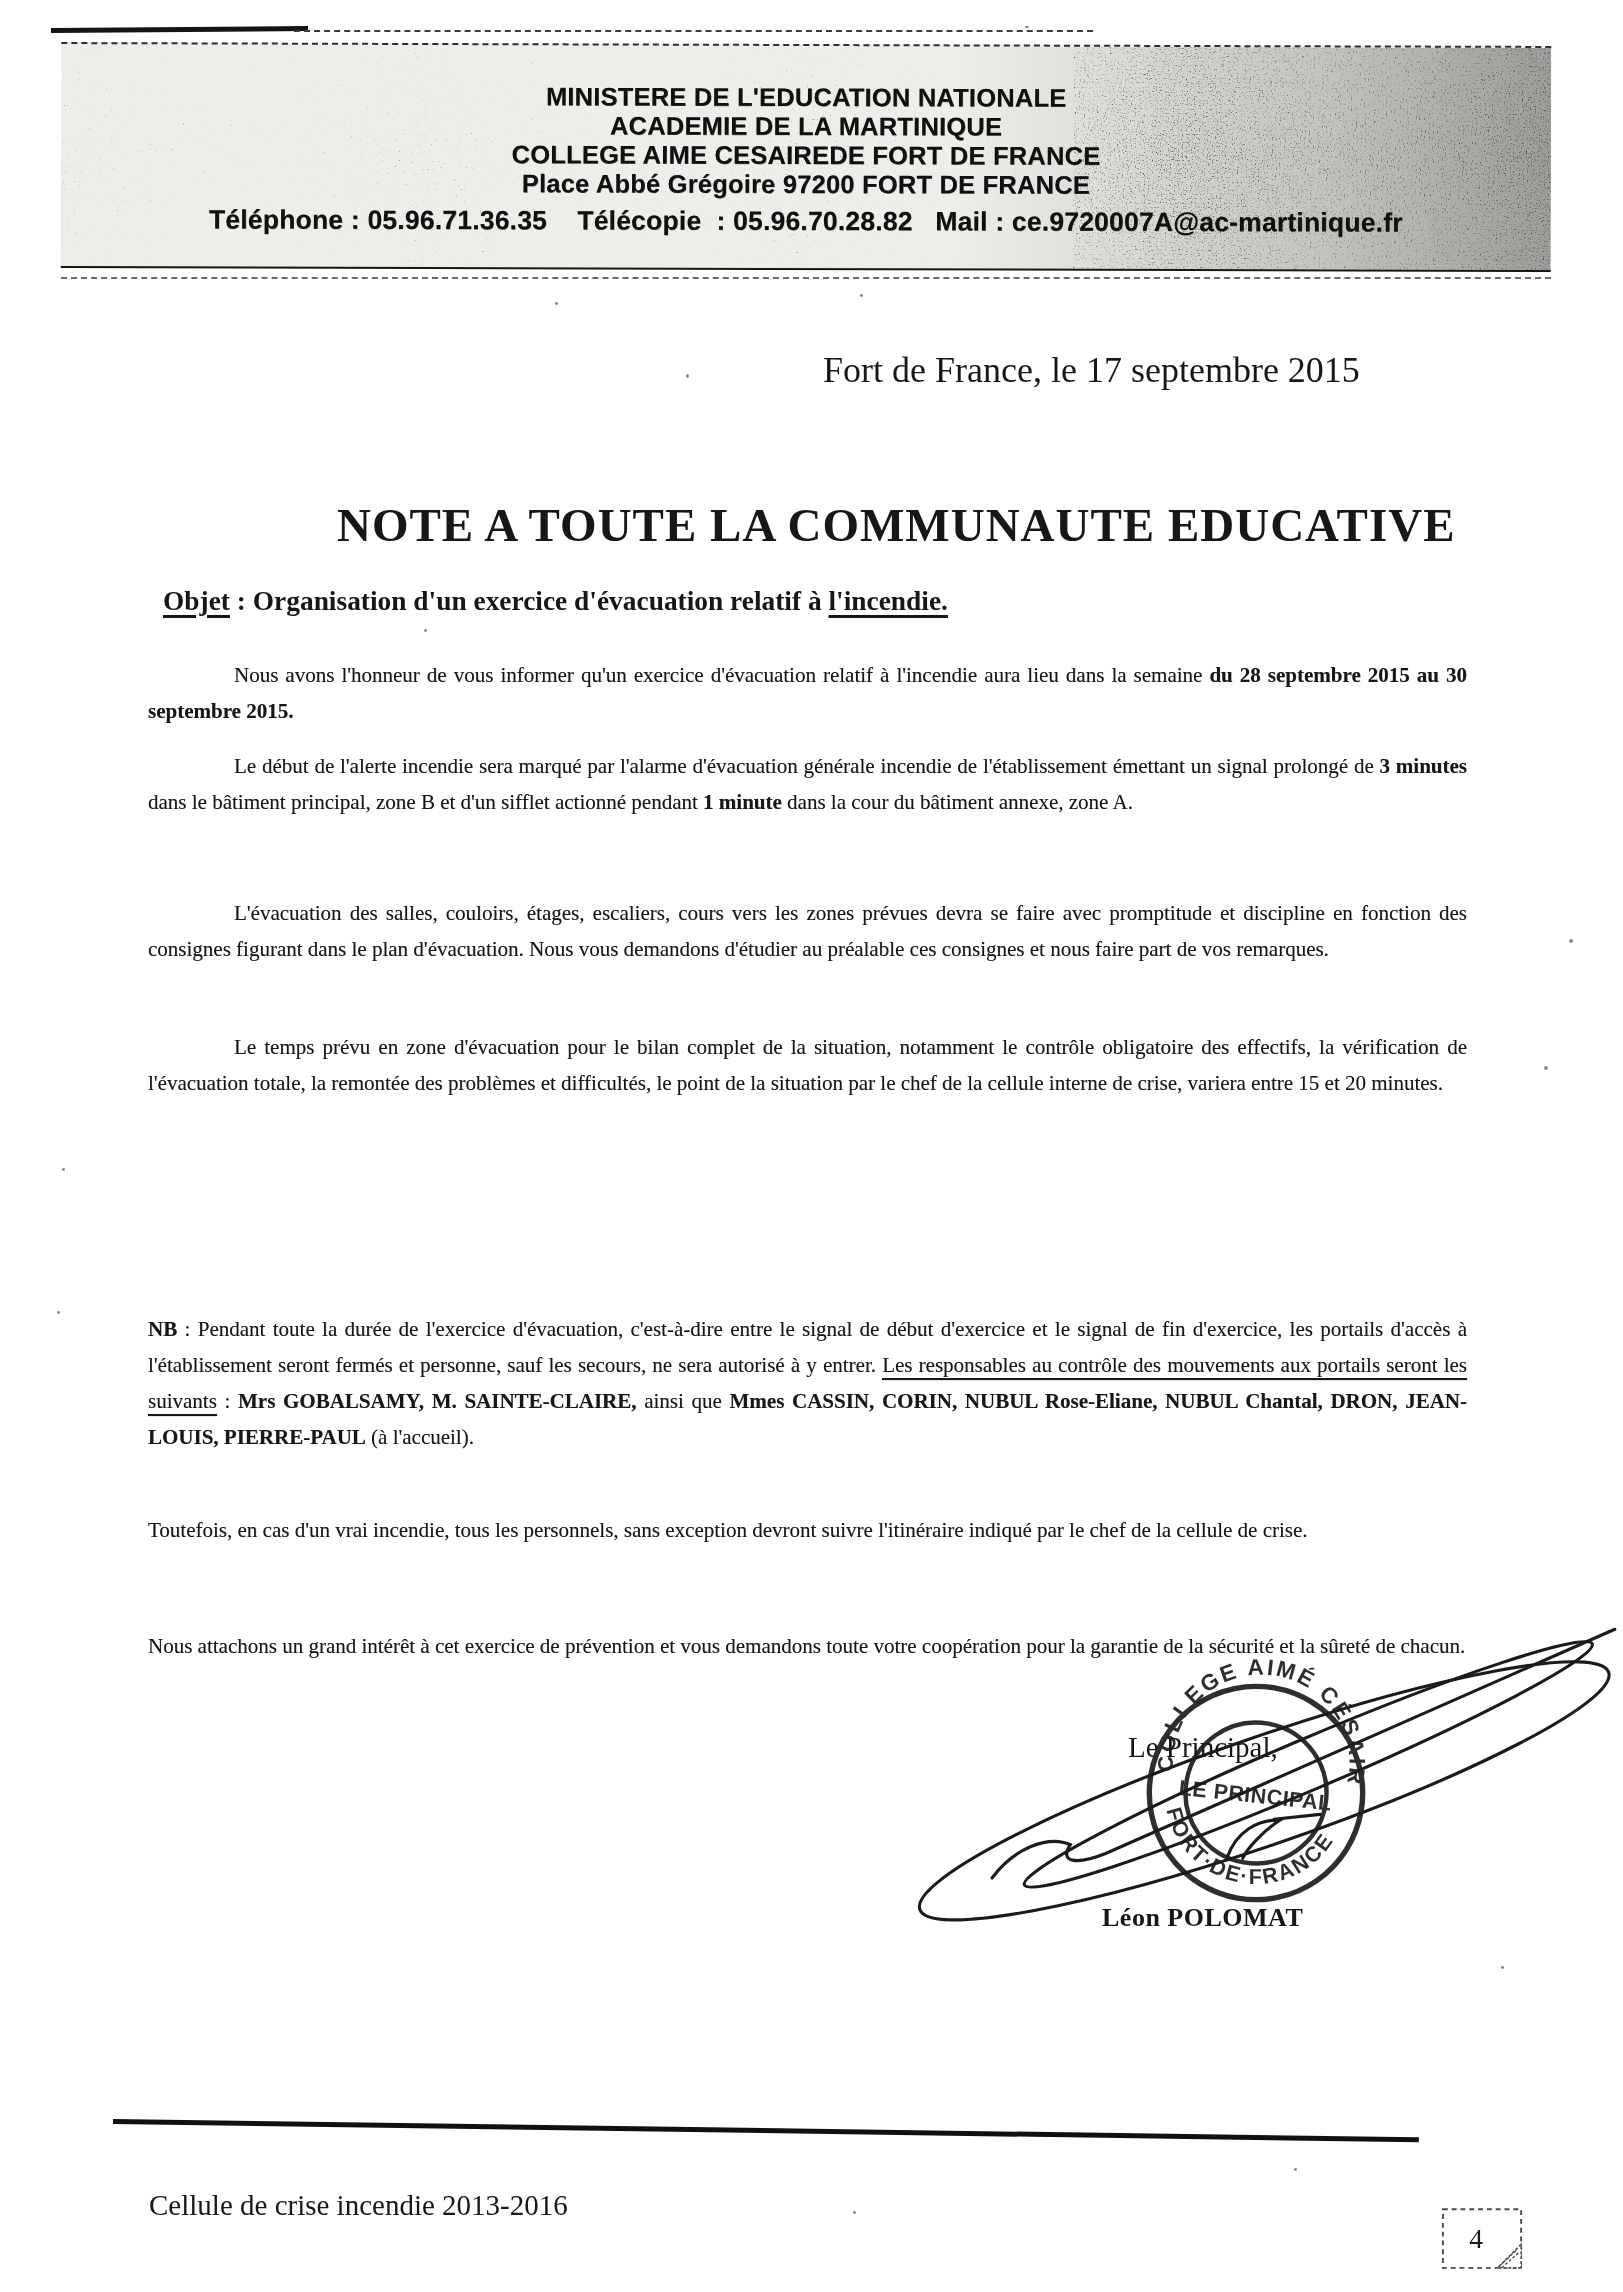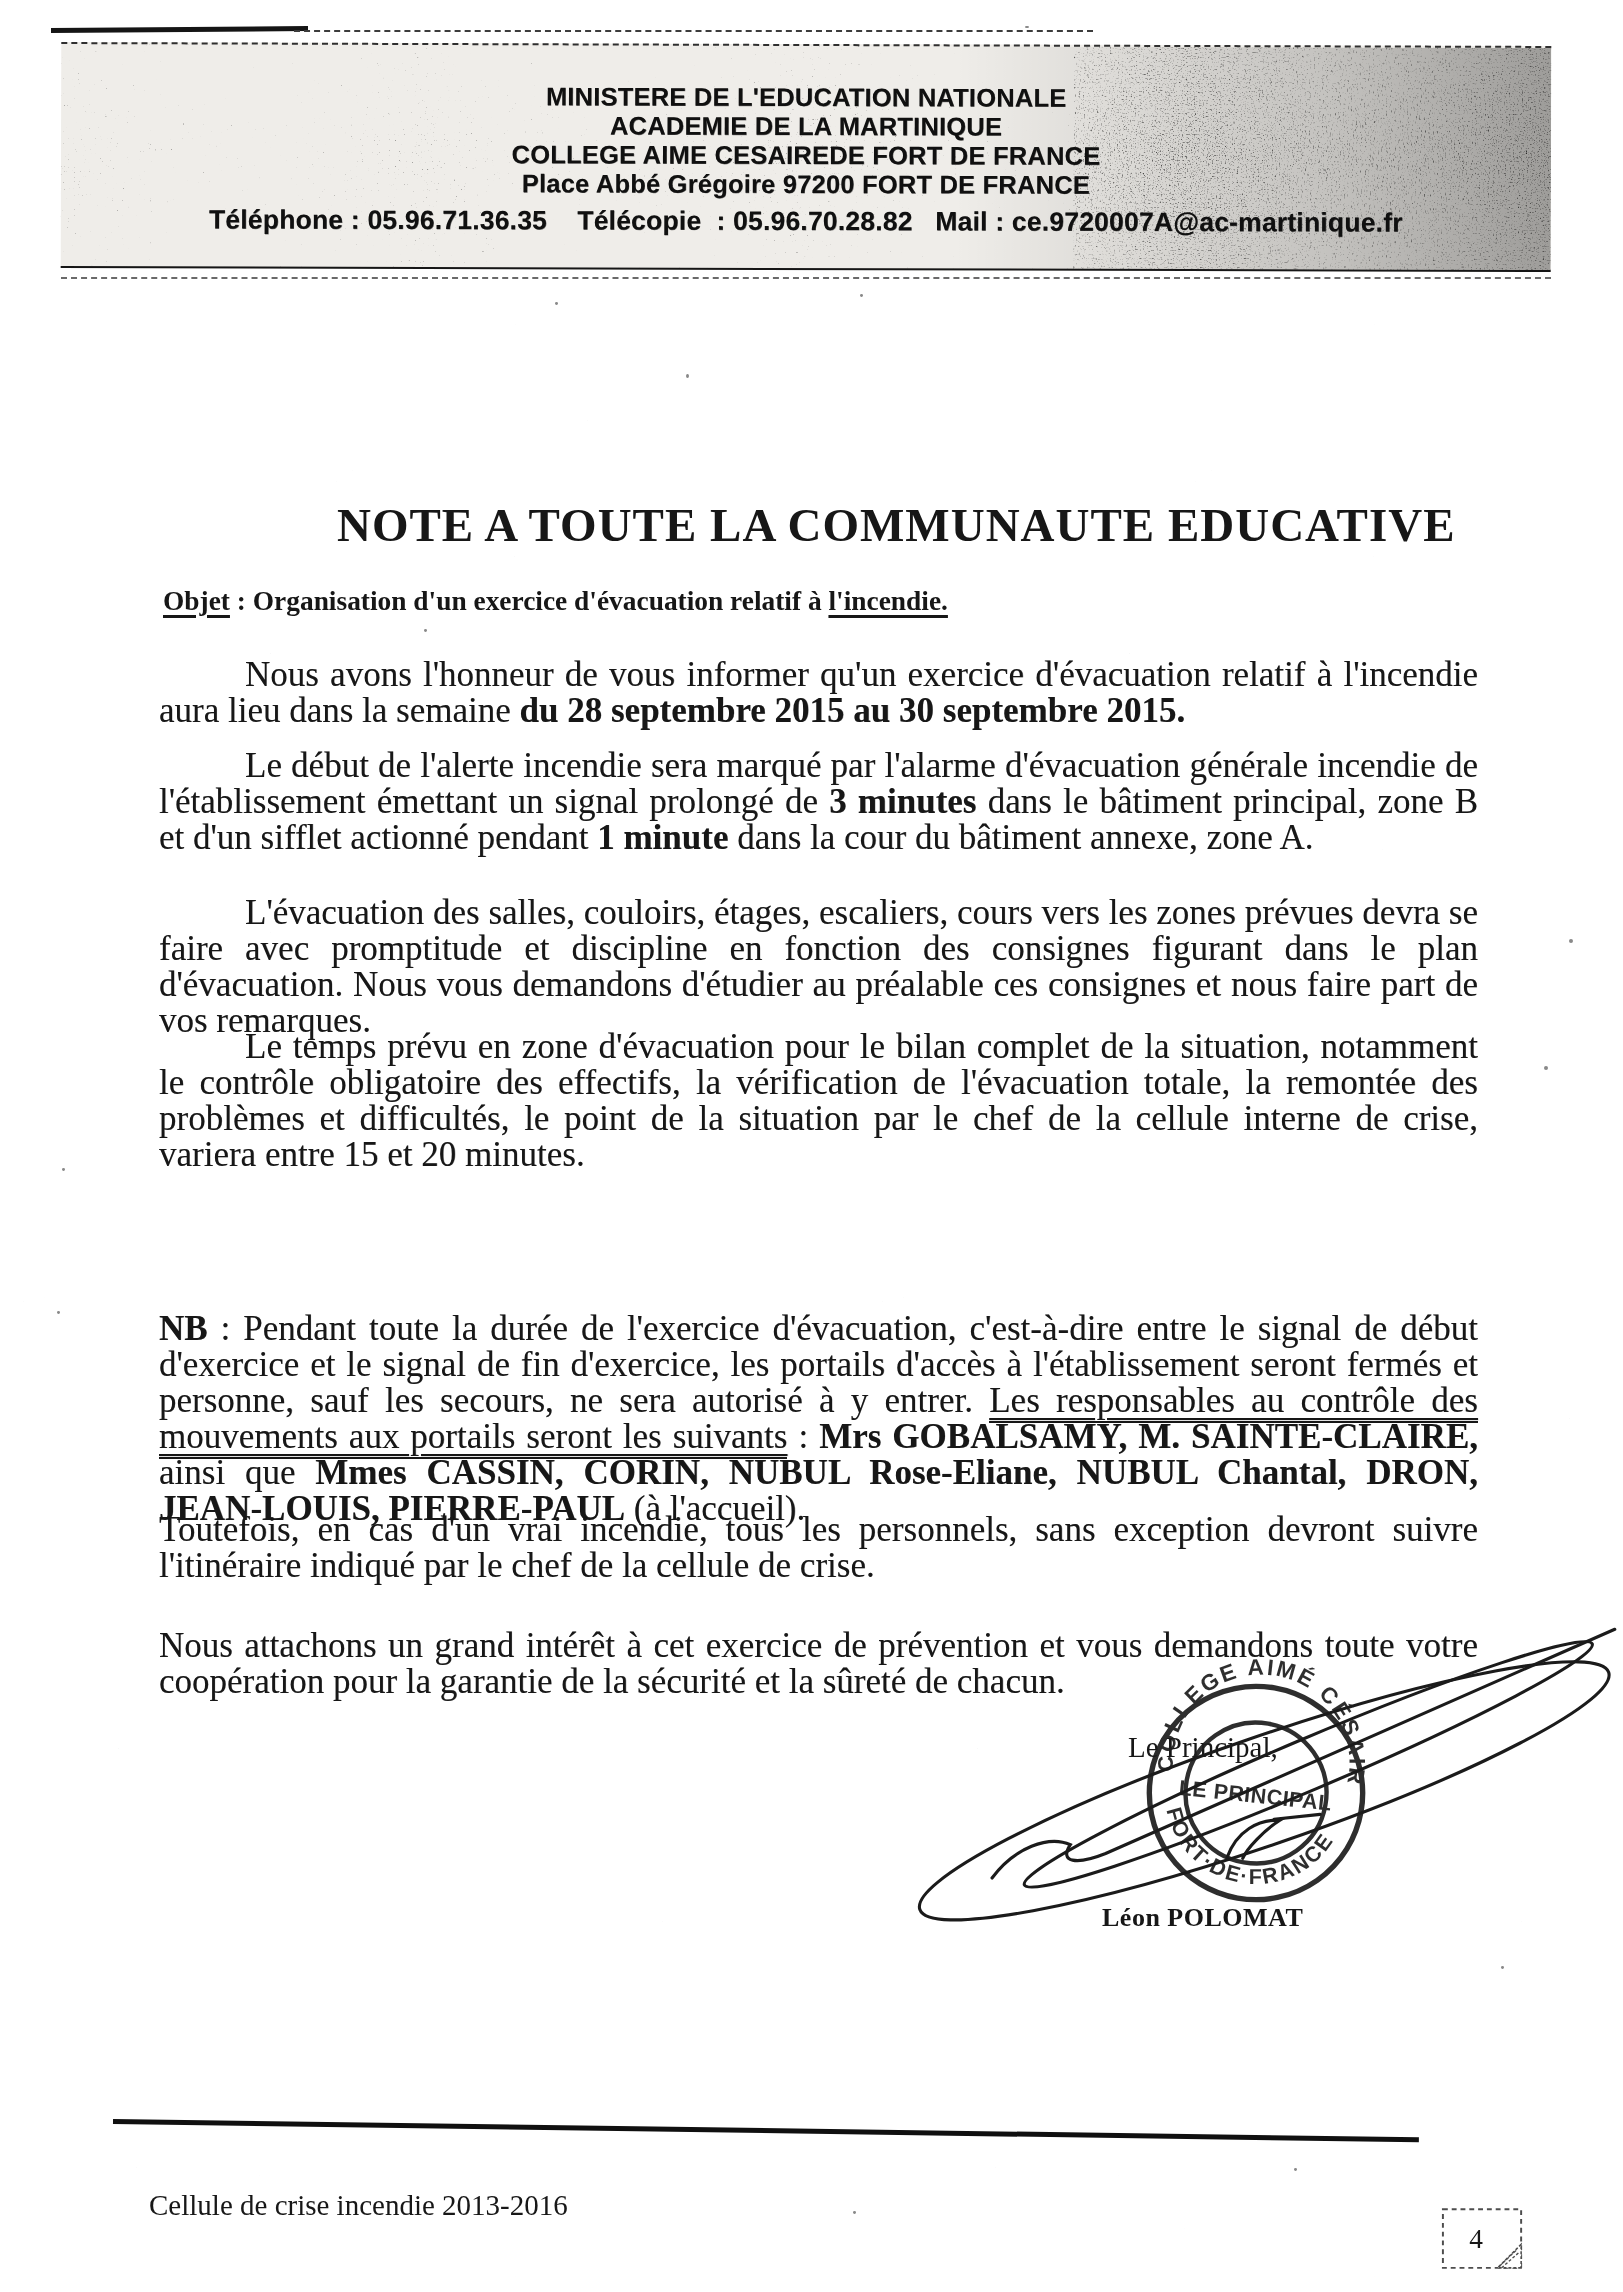--- a/index.html
+++ b/index.html
@@ -26,22 +26,22 @@
   }
   .banner-line{font-size:25.5px;line-height:29px;letter-spacing:0.2px;}
   .banner-contact{font-size:26.5px;line-height:29px;margin-top:7.8px;white-space:pre;letter-spacing:0.2px;}
   .bannerunderline{position:absolute;left:61px;top:277px;width:1490px;height:0;border-top:2px dashed #6a6a6a;}
   
   .dateline{position:absolute;left:823px;top:349px;font-size:36px;}
   .doc-title{position:absolute;left:337px;top:498px;font-size:47px;font-weight:bold;letter-spacing:1px;white-space:nowrap;}
   .objet{position:absolute;left:163px;top:586px;font-size:27.4px;font-weight:bold;}
   .ul1{text-decoration:underline;text-decoration-thickness:2.9px;text-underline-offset:4.9px;text-align:center;}
   .para{
-    position:absolute;left:159px;width:1319px;margin:0;
-    font-size:35px;line-height:36px;text-align:justify;
+    position:absolute;left:148px;width:1319px;margin:0;
+    font-size:21px;line-height:36px;text-align:justify;
     text-shadow:0.3px 0.3px 0 rgba(20,20,20,0.4);
   }
   .indent{text-indent:86px;}
   .bb{font-weight:bold;}
   .ul2{text-decoration:underline;text-decoration-thickness:2px;text-underline-offset:5.9px;border-bottom:2px solid #171717;padding-bottom:1px;}
   
   .principal{position:absolute;left:1106px;top:1731px;font-size:29px;margin-left:22px;}
   .sigwrap{position:absolute;left:0;top:0;}
   .leon{position:absolute;left:1102px;top:1903px;font-size:26px;font-weight:bold;letter-spacing:0.5px;}
   
@@ -82,20 +82,21 @@
     <div class="banner-text">
       <div class="banner-line">MINISTERE DE L'EDUCATION NATIONALE</div>
       <div class="banner-line">ACADEMIE DE LA MARTINIQUE</div>
       <div class="banner-line">COLLEGE AIME CESAIREDE FORT DE FRANCE</div>
       <div class="banner-line">Place Abbé Grégoire 97200 FORT DE FRANCE</div>
       <div class="banner-contact">Téléphone : 05.96.71.36.35    Télécopie  : 05.96.70.28.82   Mail : ce.9720007A@ac-martinique.fr</div>
     </div>
   </div>
   <div class="bannerunderline"></div>
 
+  <div class="dateline">Fort de France, le 17 septembre 2015</div>
 
   <div class="doc-title">NOTE A TOUTE LA COMMUNAUTE EDUCATIVE</div>
 
   <div class="objet"><span class="ul1">Objet</span><span> : </span><span>Organisation d'un exercice d'évacuation relatif à </span><span class="ul1">l'incendie.</span></div>
 
   <p class="para indent" style="top:657px"><span>Nous avons l'honneur de vous informer qu'un exercice d'évacuation relatif à l'incendie aura lieu dans la semaine </span><span class="bb">du 28 septembre 2015 au 30 septembre 2015.</span></p>
 
   <p class="para indent" style="top:748px"><span>Le début de l'alerte incendie sera marqué par l'alarme d'évacuation générale incendie de l'établissement émettant un signal prolongé de </span><span class="bb">3 minutes</span><span> dans le bâtiment principal, zone B et d'un sifflet actionné pendant </span><span class="bb">1 minute</span><span> dans la cour du bâtiment annexe, zone A.</span></p>
 
   <p class="para indent" style="top:895px">L'évacuation des salles, couloirs, étages, escaliers, cours vers les zones prévues devra se faire avec promptitude et discipline en fonction des consignes figurant dans le plan d'évacuation. Nous vous demandons d'étudier au préalable ces consignes et nous faire part de vos remarques.</p>

